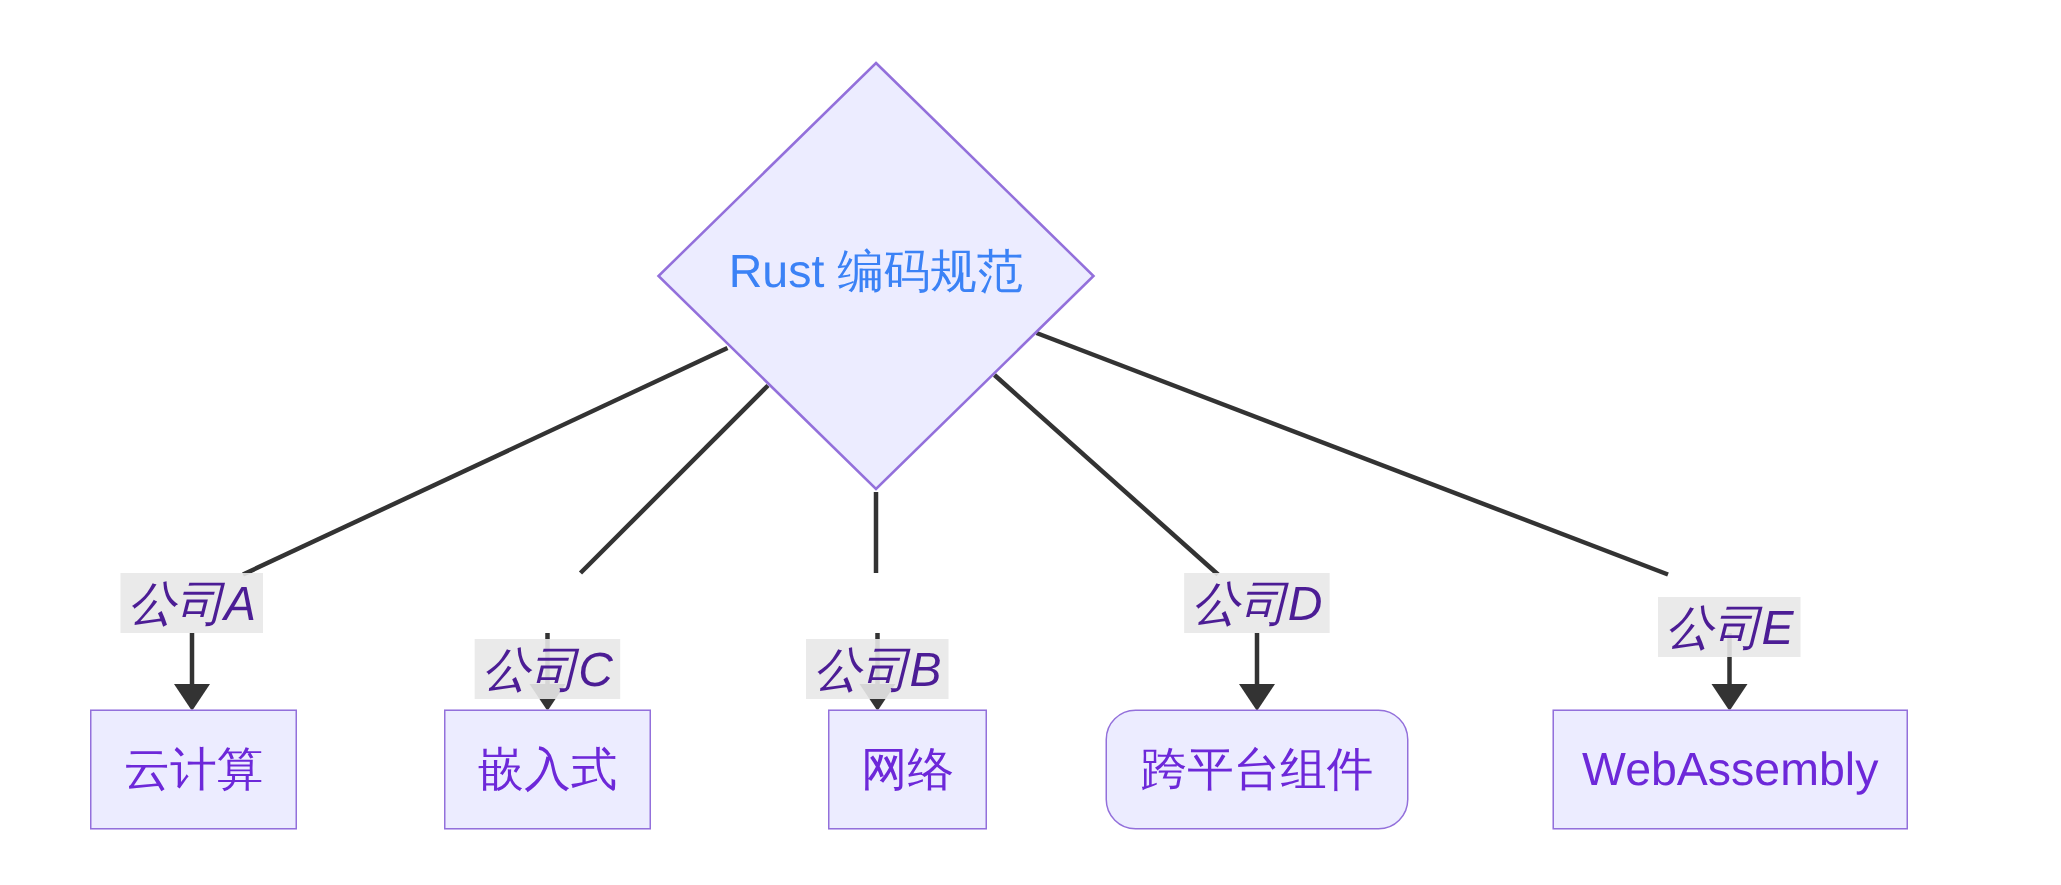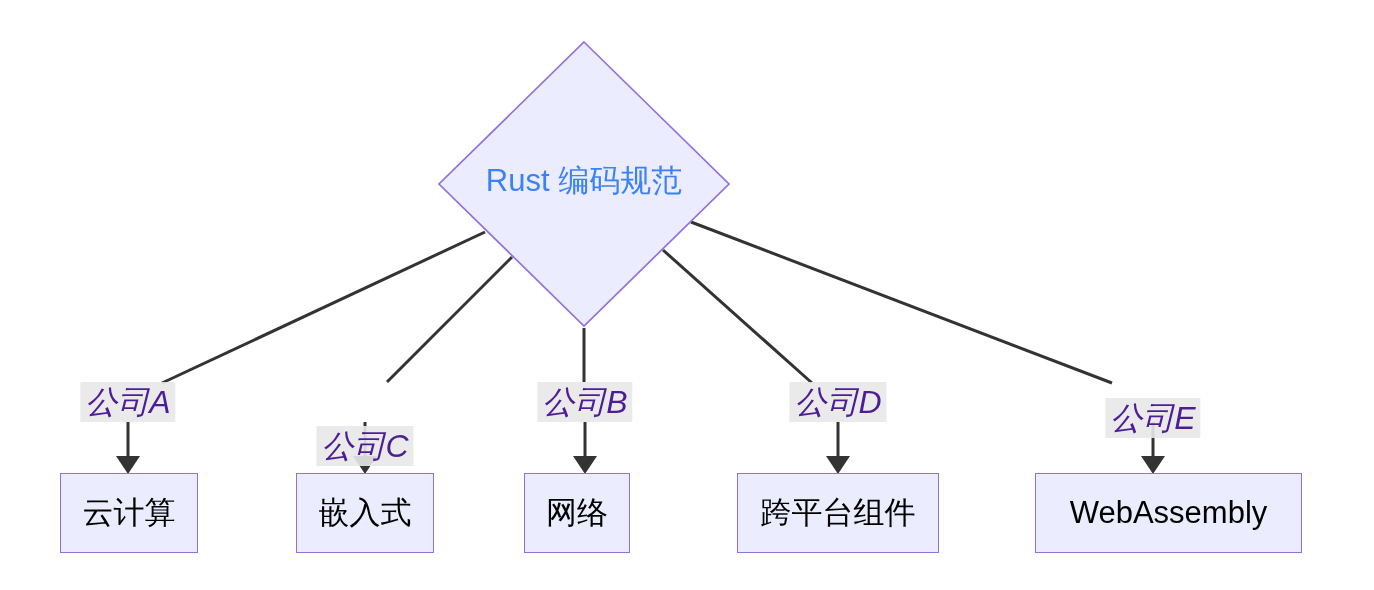--- a/index.html
+++ b/index.html
@@ -44,37 +44,37 @@
     white-space: nowrap;
     font-style: italic;
   }
   .node-box {
     position: absolute;
     top: 473px;
     height: 80px;
     box-sizing: border-box;
     background: #ECECFF;
     border: 1.7px solid #9370DB;
-    color: #000000;
+    color: #6d28d9;
     font-size: 31px;
     display: flex;
     align-items: center;
     justify-content: center;
     white-space: nowrap;
   }
   .lbl-a { left: 128px; }
   .lbl-c { left: 365px; margin-top: 44px; }
-  .lbl-b { left: 585px; }
+  .lbl-b { left: 585px; margin-top: 44px; }
   .lbl-d { left: 838px; }
   .lbl-e { left: 1153px; margin-top: 16px; }
   .box-0 { left: 60px;   width: 138px; }
   .box-1 { left: 296px;  width: 138px; text-align: center; }
-  .box-2 { left: 524px;  width: 106px; }
-  .box-3 { left: 737px;  width: 202px; }
-  .box-4 { left: 1035px; width: 267px; }
+  .box-2 { left: 552px;  width: 106px; }
+  .box-3 { left: 737px;  width: 202px; border-radius: 20px; }
+  .box-4 { left: 1035px; width: 237px; }
 </style>
 </head>
 <body>
 
 <div class="stage">
 
   <svg class="edges-layer" viewBox="0 0 1374 590">
 
     <line x1="485" y1="232" x2="162" y2="383" stroke="#333333" stroke-width="3"></line>
     <line x1="512" y1="257" x2="387" y2="382" stroke="#333333" stroke-width="3"></line>

